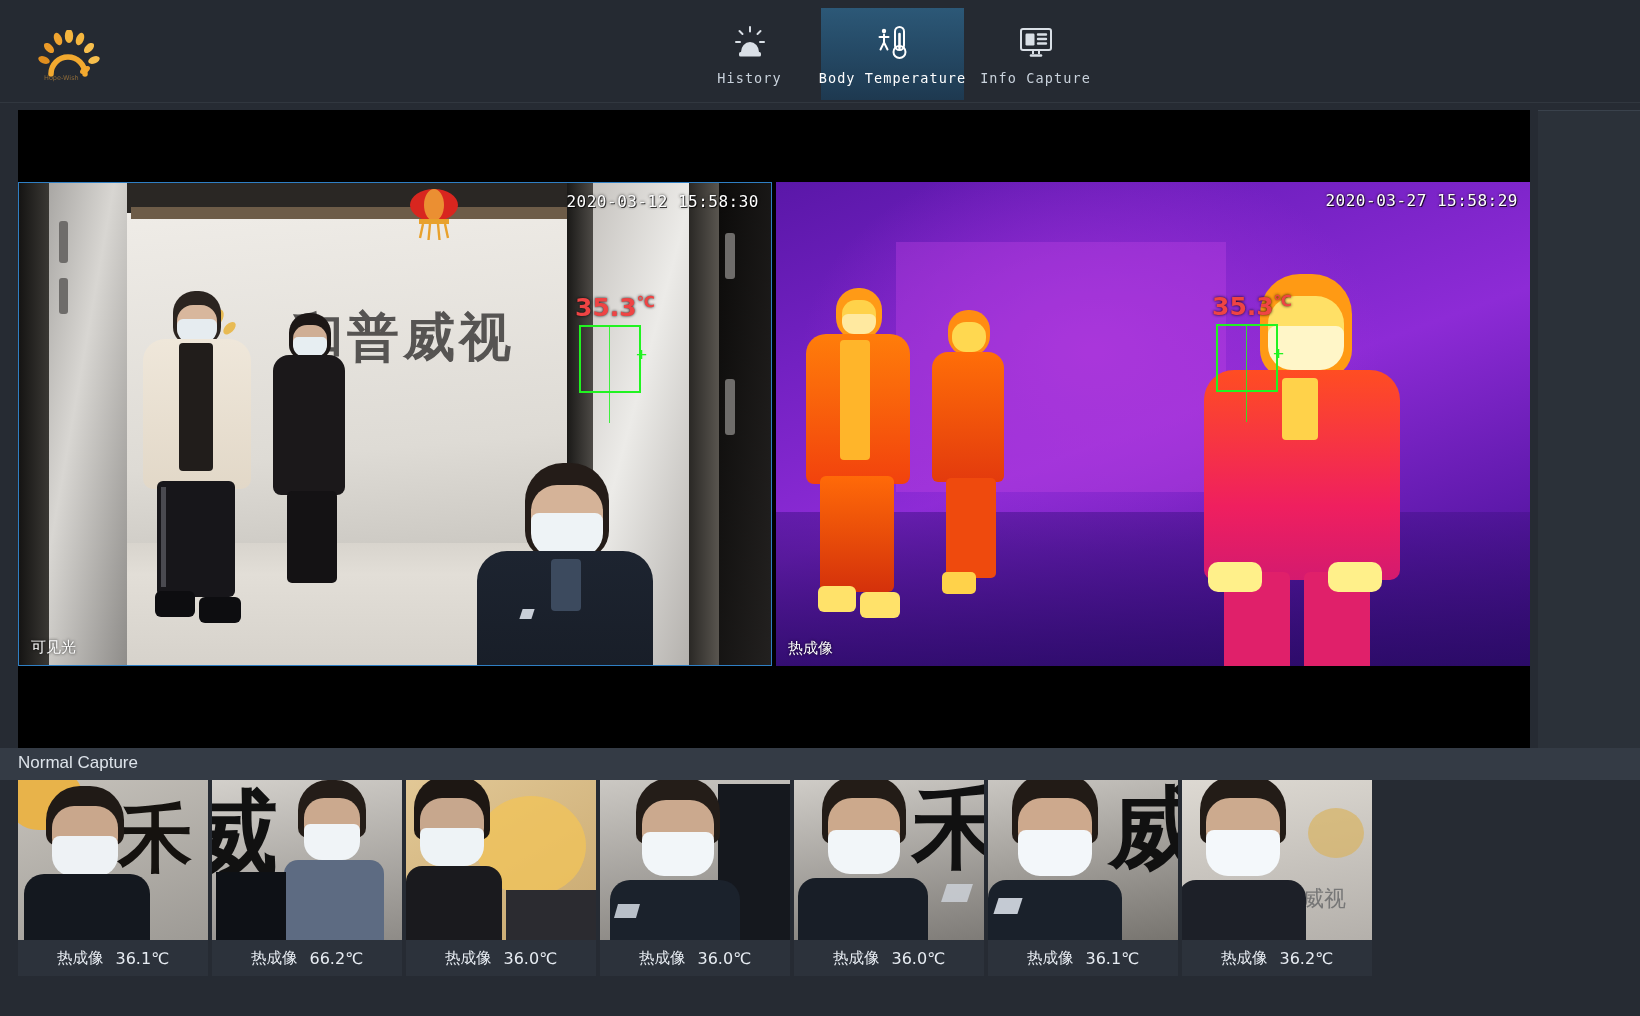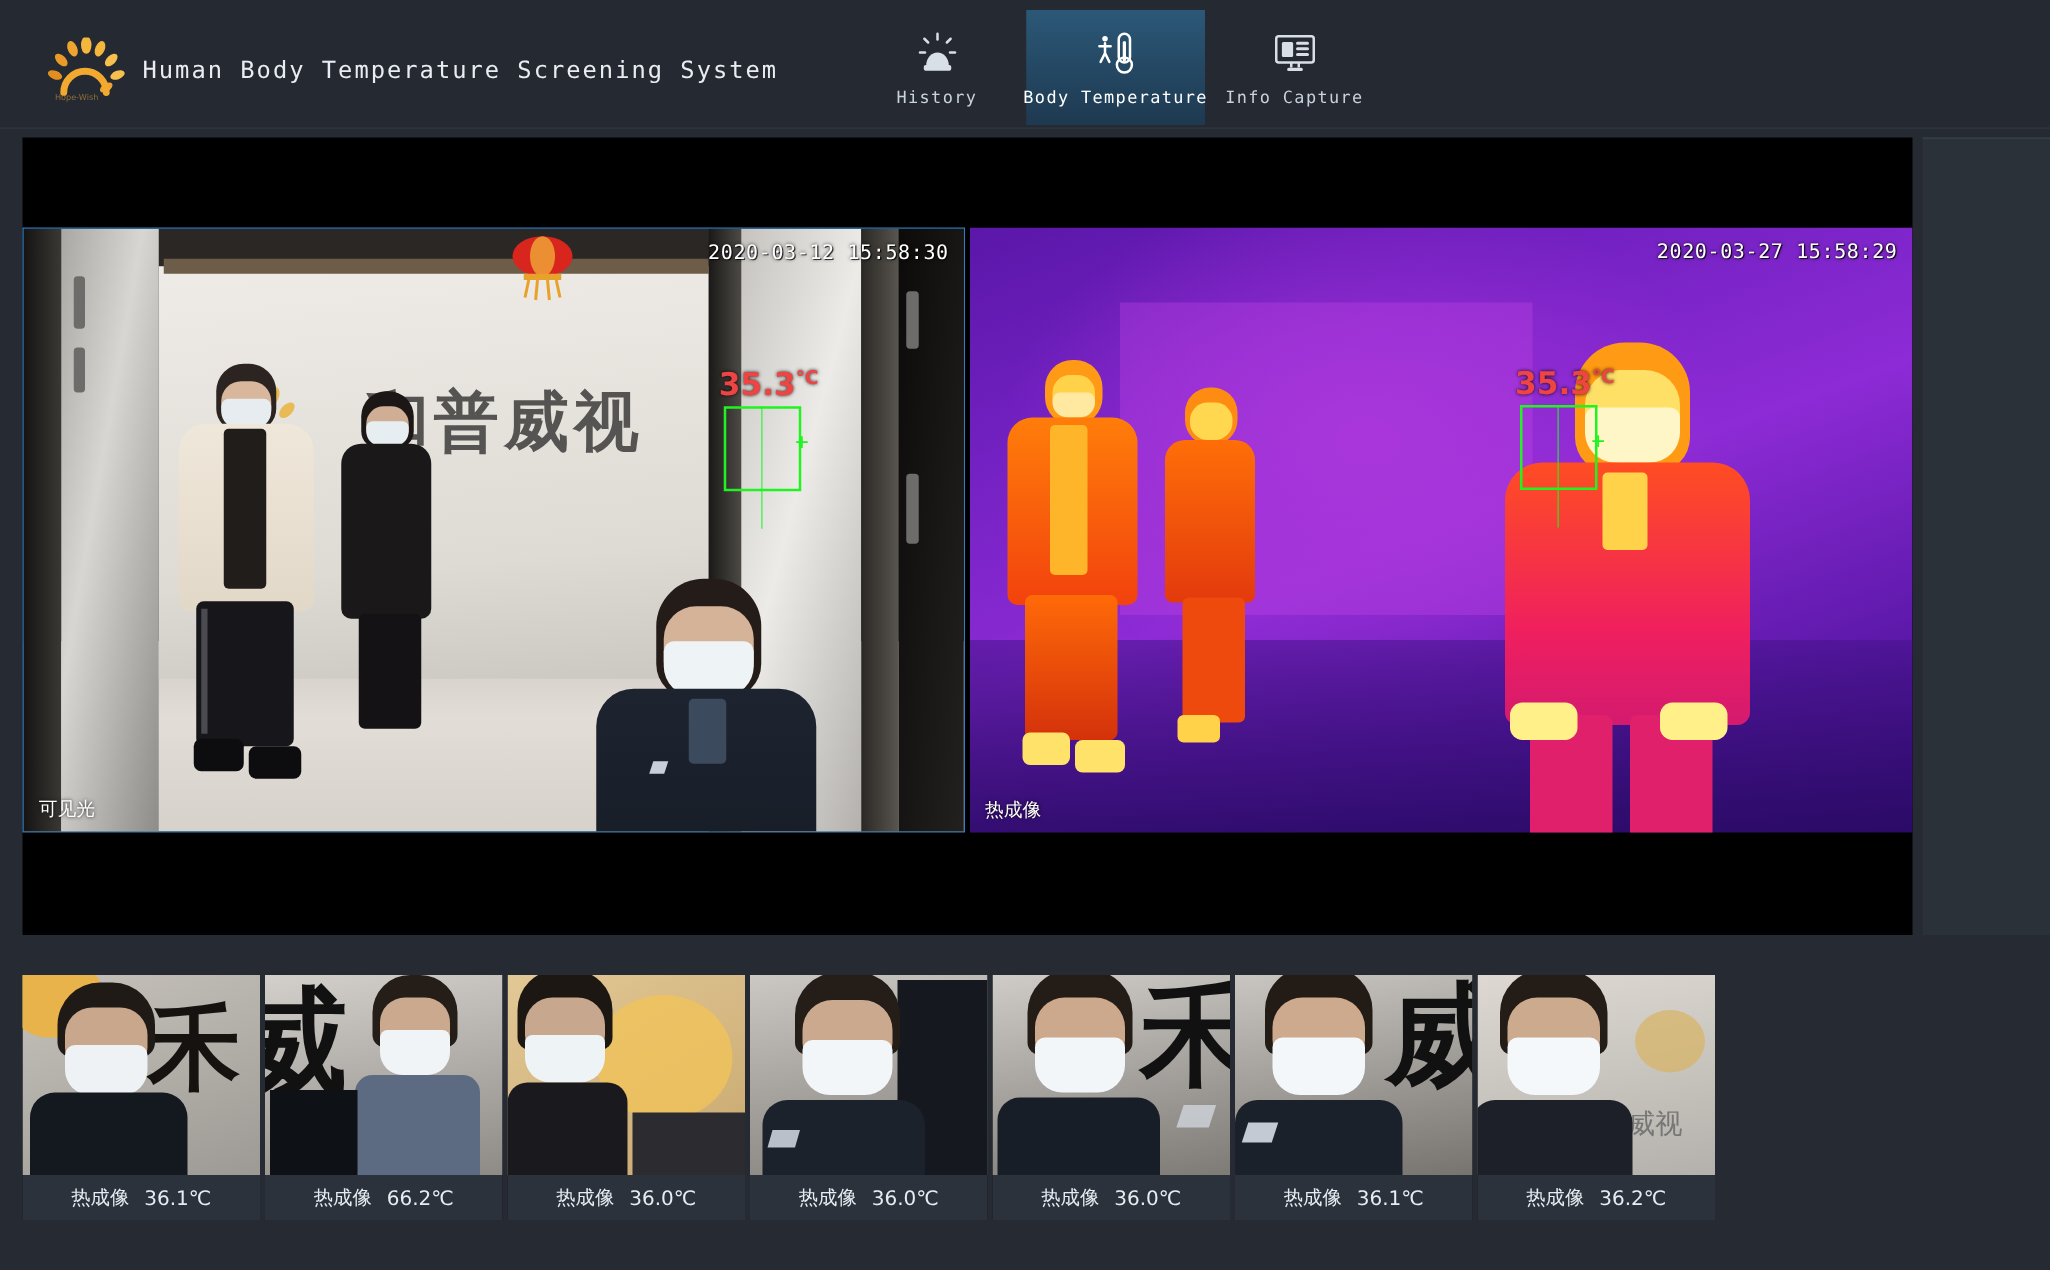--- a/index.html
+++ b/index.html
@@ -147,21 +147,20 @@
             <ellipse cx="11" cy="18" rx="3.6" ry="6.2" fill="#eb9a28" transform="rotate(-45 11 18)"></ellipse>
             <ellipse cx="51" cy="18" rx="3.6" ry="6.2" fill="#f7bf4d" transform="rotate(45 51 18)"></ellipse>
             <ellipse cx="6" cy="30" rx="3.4" ry="6" fill="#e08e1f" transform="rotate(-68 6 30)"></ellipse>
             <ellipse cx="56" cy="30" rx="3.4" ry="6" fill="#f7bf4d" transform="rotate(68 56 30)"></ellipse>
             <ellipse cx="47" cy="40" rx="3.2" ry="5.6" fill="#f0a430" transform="rotate(58 47 40)"></ellipse>
           </g>
           <path d="M13 44 A17 17 0 0 1 47 44" fill="none" stroke="#f2a92f" stroke-width="5.5" stroke-linecap="round"></path>
           <text x="6" y="50" font-family="DejaVu Sans, sans-serif" font-size="6.5" fill="#8d6b3a">Hope-Wish</text>
         </svg>
       </div>
-      <div class="brand-title">Human Body Temperature Screening System</div>
     </div>
 
     <div class="nav">
 
       <div class="tab">
         <div class="ico">
           <svg width="44" height="44" viewBox="0 0 44 44">
             <g stroke="#d9dfe6" stroke-width="2" stroke-linecap="round">
               <path d="M22 6 v4.5"></path>
               <path d="M11.5 10 l3 3"></path>
@@ -341,20 +340,23 @@
           <div style="position:absolute;left:34px;top:30px;width:1px;height:98px;background:#21f321;opacity:.85;"></div>
         </div>
 
         <div class="feed-tag">热成像</div>
       </div>
     </div>
   </div>
 
   <div class="right-gutter"></div>
 
+  <div class="cap-head">
+    <div class="t">Normal Capture</div>
+  </div>
 
   <div class="cap-strip">
 
     <div class="cap">
       <div class="thumb">
         <div style="position:absolute;inset:0;background:linear-gradient(160deg,#c6c2bb,#9d9a95);"></div>
         <div style="position:absolute;left:-8px;top:-10px;width:72px;height:60px;background:#e8b34a;border-radius:40%;"></div>
         <div style="position:absolute;left:100px;top:10px;font-size:74px;color:#15120f;font-family:'DejaVu Sans',sans-serif;font-weight:bold;">禾</div>
         <div style="position:absolute;left:28px;top:6px;width:78px;height:60px;background:#201a16;border-radius:34px 34px 12px 12px;"></div>
         <div style="position:absolute;left:34px;top:26px;width:66px;height:54px;background:#c9a78c;border-radius:22px;"></div>

